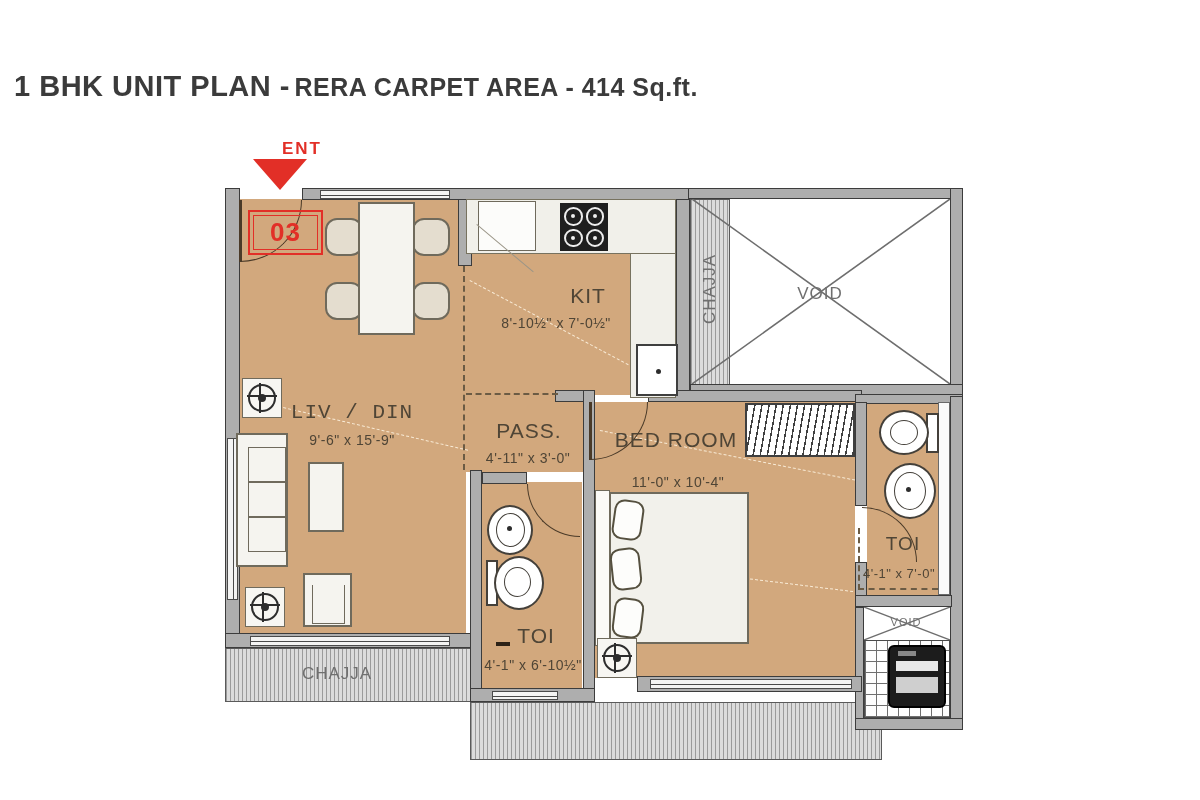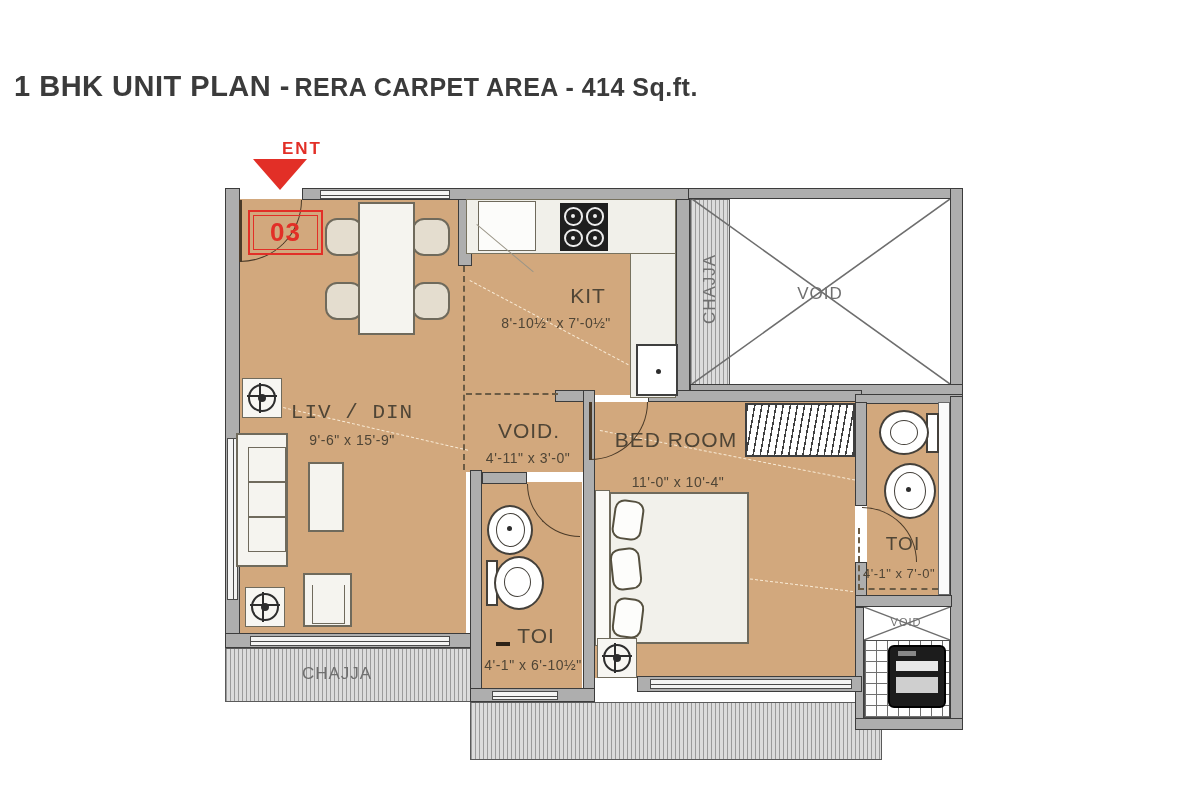--- a/index.html
+++ b/index.html
@@ -249,21 +249,21 @@
   <div class="abs unit-box" style="left:248px;top:210px;">
     <div class="unit-box-inner">03</div>
   </div>
 
   <div class="lbl room-name" style="left:352px;top:412px;font-family:Liberation Mono, monospace;">LIV / DIN</div>
   <div class="lbl room-dims" style="left:352px;top:440px;">9'-6" x 15'-9"</div>
 
   <div class="lbl room-name" style="left:588px;top:296px;">KIT</div>
   <div class="lbl room-dims" style="left:556px;top:323px;">8'-10½" x 7'-0½"</div>
 
-  <div class="lbl room-name" style="left:529px;top:431px;">VOID.</div>
+  <div class="lbl room-name" style="left:529px;top:431px;">PASS.</div>
   <div class="lbl room-dims" style="left:528px;top:458px;">4'-11" x 3'-0"</div>
 
   <div class="lbl room-name" style="left:676px;top:440px;">BED ROOM</div>
   <div class="lbl room-dims" style="left:678px;top:482px;">11'-0" x 10'-4"</div>
 
   <div class="lbl room-name" style="left:536px;top:636px;">TOI</div>
   <div class="lbl room-dims" style="left:533px;top:665px;">4'-1" x 6'-10½"</div>
 
   <div class="lbl room-name" style="left:903px;top:544px;font-size:19px;">TOI</div>
   <div class="lbl room-dims" style="left:899px;top:573px;font-size:13px;">4'-1" x 7'-0"</div>

